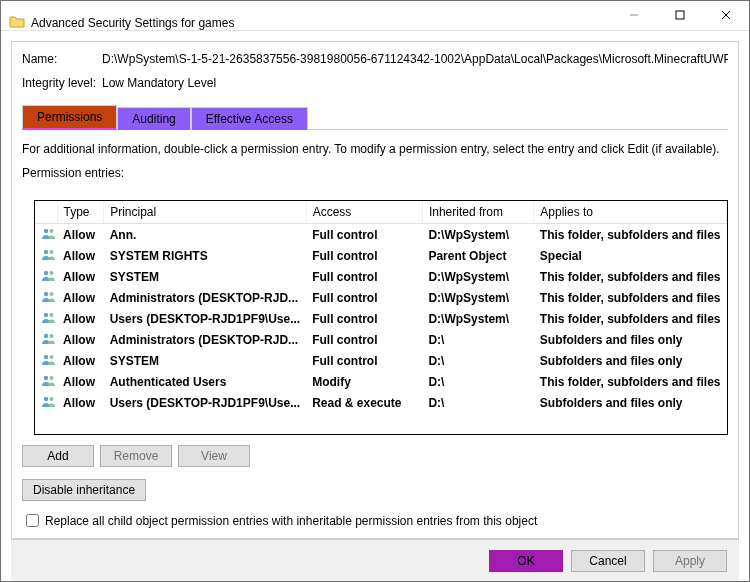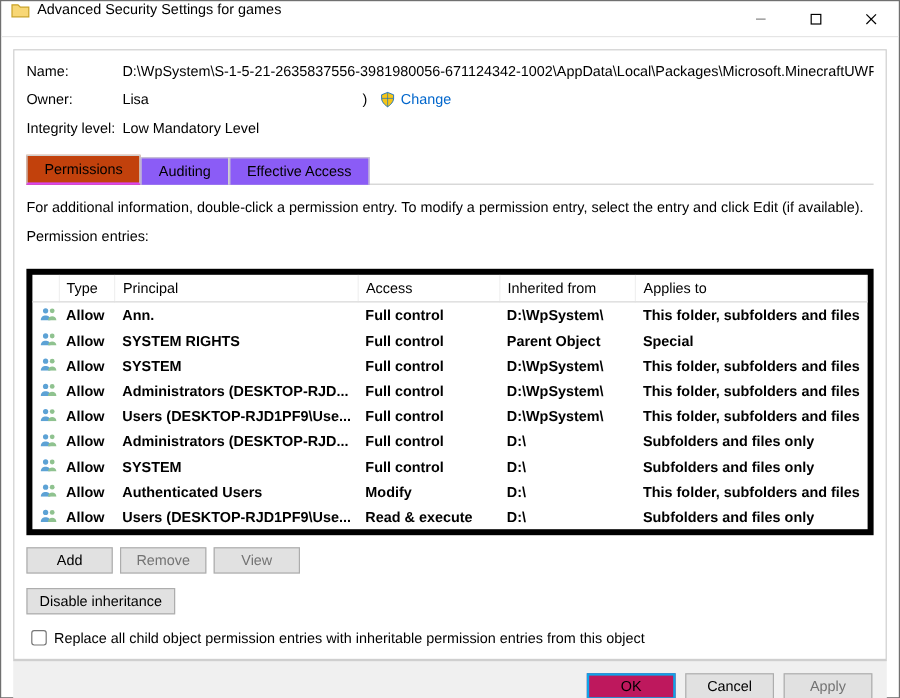--- a/index.html
+++ b/index.html
@@ -11,21 +11,21 @@
     background: #fff;
   }
   .window {
     width: 750px; height: 582px;
     border: 1px solid #707070;
     display: flex; flex-direction: column;
     background: #fff;
   }
   .titlebar {
     height: 30px;
-    display: flex; align-items: flex-start;
+    display: flex; align-items: flex-end;
     padding-left: 8px;
     border-bottom: 1px solid #e5e5e5;
   }
   .titlebar .folder-icon { width: 16px; height: 16px; margin-right: 6px; }
   .titlebar .title { flex: 1; font-size: 12px; }
   .winbtn {
     width: 46px; height: 30px;
     display: flex; align-items: center; justify-content: center;
     color: #000;
   }
@@ -61,23 +61,24 @@
     position: relative;
     top: 1px;
   }
   .tab.active {
     background: #c2410c;
     border-bottom: 2px solid #d946ef;
   }
   .info-text { margin: 12px 0 10px 0; }
   .entries-label { margin-bottom: 20px; }
   .table-wrap {
-    border: 5px solid #000000;
+    border: 1px solid #000000;
     flex: 1;
     overflow: hidden;
+    margin-left: 12px;
   }
   table {
     border-collapse: collapse;
     width: 100%;
     font-size: 12px;
   }
   thead th {
     text-align: left;
     font-weight: normal;
     padding: 4px 6px;
@@ -106,21 +107,21 @@
   .checkbox-row { margin-top: 10px; display: flex; align-items: center; }
   .checkbox-row input { margin-right: 6px; }
   .footer {
     height: 42px;
     border-top: 1px solid #cfcfcf;
     display: flex; justify-content: flex-end; align-items: center;
     padding-right: 12px; gap: 8px;
     background: #f0f0f0;
   }
   .footer .btn { min-width: 74px; background: #e1e1e1; }
-  .footer .btn.primary { border: 2px solid #0ea5e9; background: #be185d; }
+  .footer .btn.primary { border: 2px solid #a21caf; background: #a21caf; }
   .col-iconh{width:20px}.col-type{width:50px}.col-principal{width:175px}.col-access{width:135px}.col-inherited{width:135px}
 </style>
 </head>
 <body>
 
 <div class="window">
 
   <div class="titlebar">
     <span class="folder-icon">
       <svg width="16" height="16" viewBox="0 0 16 16">
@@ -147,35 +148,20 @@
   </div>
 
   <div class="content">
     <div class="inner-frame">
 
       <div class="row">
         <span class="label">Name:</span>
         <span class="value">D:\WpSystem\S-1-5-21-2635837556-3981980056-671124342-1002\AppData\Local\Packages\Microsoft.MinecraftUWP_8w</span>
       </div>
 
-      <div class="row">
-        <span class="label">Owner:</span>
-        <span style="width:200px">Lisa</span>
-        <span>)</span>
-        <span class="change-link">
-          <span class="shield">
-            <svg width="14" height="14" viewBox="0 0 14 14">
-                <path d="M7 1l5 2v3c0 4-5 7-5 7S2 10 2 6V3z" fill="#f5c518" stroke="#0066cc" stroke-width="0.7"></path>
-                <path d="M7 1v12" stroke="#0066cc" stroke-width="0.5"></path>
-                <path d="M2 6h10" stroke="#0066cc" stroke-width="0.5"></path>
-              </svg>
-          </span>
-          <span>Change</span>
-        </span>
-      </div>
 
       <div class="row">
         <span class="label">Integrity level:</span>
         <span class="value">Low Mandatory Level</span>
       </div>
 
       <div class="tabs">
         <div class="tab active">Permissions</div>
         <div class="tab">Auditing</div>
         <div class="tab">Effective Access</div>

